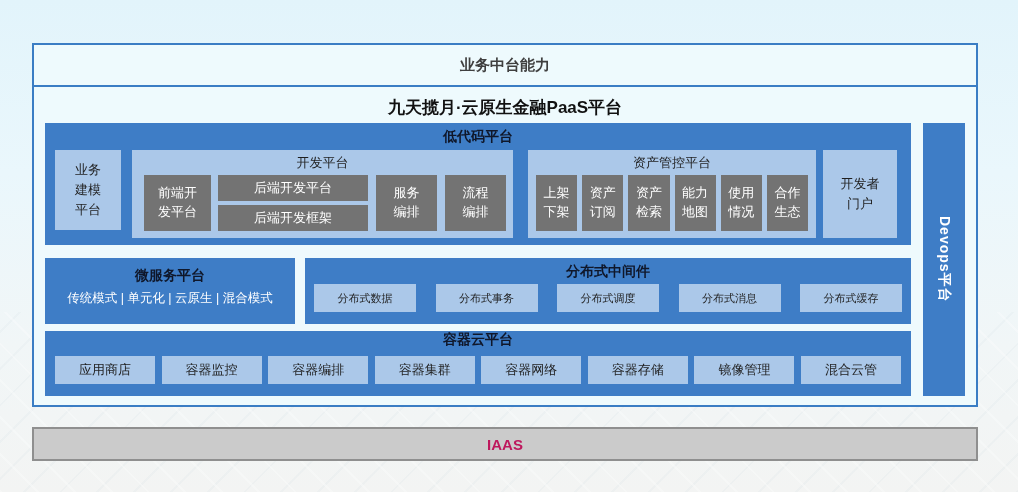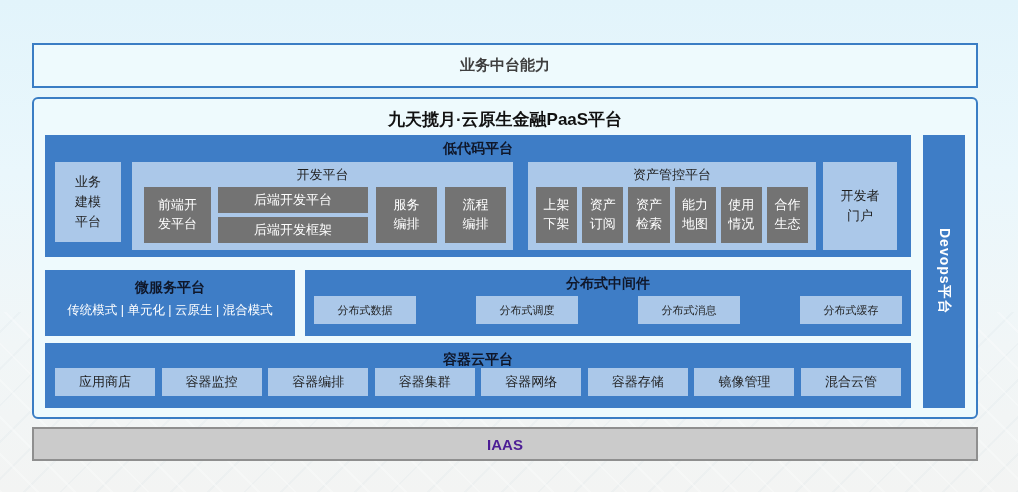--- a/index.html
+++ b/index.html
@@ -28,21 +28,21 @@
     position: absolute;
     border: 2px solid #3a7dc4;
     background: #eefafd;
   }
   .banner {
     left: 32px; top: 43px; width: 946px; height: 45px;
     display: flex; align-items: center; justify-content: center;
     font-size: 15px; font-weight: bold; color: #3f3f3f;
   }
   .main {
-    left: 32px; top: 97px; width: 946px; height: 322px; border-radius: 6px;
+    left: 32px; top: 85px; width: 946px; height: 322px;
   }
   .main-title {
     text-align: center;
     padding-top: 9px;
     font-size: 17px;
     font-weight: bold;
     color: #111111;
   }
   .blue-section {
     position: absolute;
@@ -121,21 +121,21 @@
     display: flex; justify-content: space-between;
   }
   .mw-items .light-block {
     position: static;
     width: 102px;
     display: flex; align-items: center; justify-content: center;
     font-size: 11px;
   }
   
   .containercloud { left: 11px; top: 244px; width: 866px; height: 65px; }
-  .containercloud .section-title { padding-top: 8px; }
+  .containercloud .section-title { padding-top: 0; }
   .cc-items {
     position: absolute;
     left: 10px; right: 10px; top: 25px; height: 28px;
     display: flex; justify-content: space-between;
   }
   .cc-items .light-block {
     position: static;
     width: 100px;
     display: flex; align-items: center; justify-content: center;
     font-size: 13px;
@@ -153,21 +153,21 @@
     font-size: 14px;
     letter-spacing: 1px;
   }
   
   .iaas {
     position: absolute;
     left: 32px; top: 427px; width: 946px; height: 34px;
     background: #cbcbcb;
     border: 2px solid #8f8f8f;
     display: flex; align-items: center; justify-content: center;
-    font-size: 15px; font-weight: bold; color: #4c1d95;
+    font-size: 15px; font-weight: bold; color: #be185d;
   }
 </style>
 </head>
 <body>
 
 <div class="canvas">
   <div class="bg-pattern"></div>
 
   <div class="outline-box banner">
     <span>业务中台能力</span>
@@ -241,20 +241,21 @@
 
     <div class="blue-section micro">
       <div class="section-title micro-title">微服务平台</div>
       <div class="micro-modes">传统模式 | 单元化 | 云原生 | 混合模式</div>
     </div>
 
     <div class="blue-section middleware">
       <div class="section-title">分布式中间件</div>
       <div class="mw-items">
         <div class="light-block">分布式数据</div>
+        <div class="light-block">分布式事务</div>
         <div class="light-block">分布式调度</div>
         <div class="light-block">分布式消息</div>
         <div class="light-block">分布式缓存</div>
       </div>
     </div>
 
     <div class="blue-section containercloud">
       <div class="section-title">容器云平台</div>
       <div class="cc-items">
         <div class="light-block">应用商店</div>

